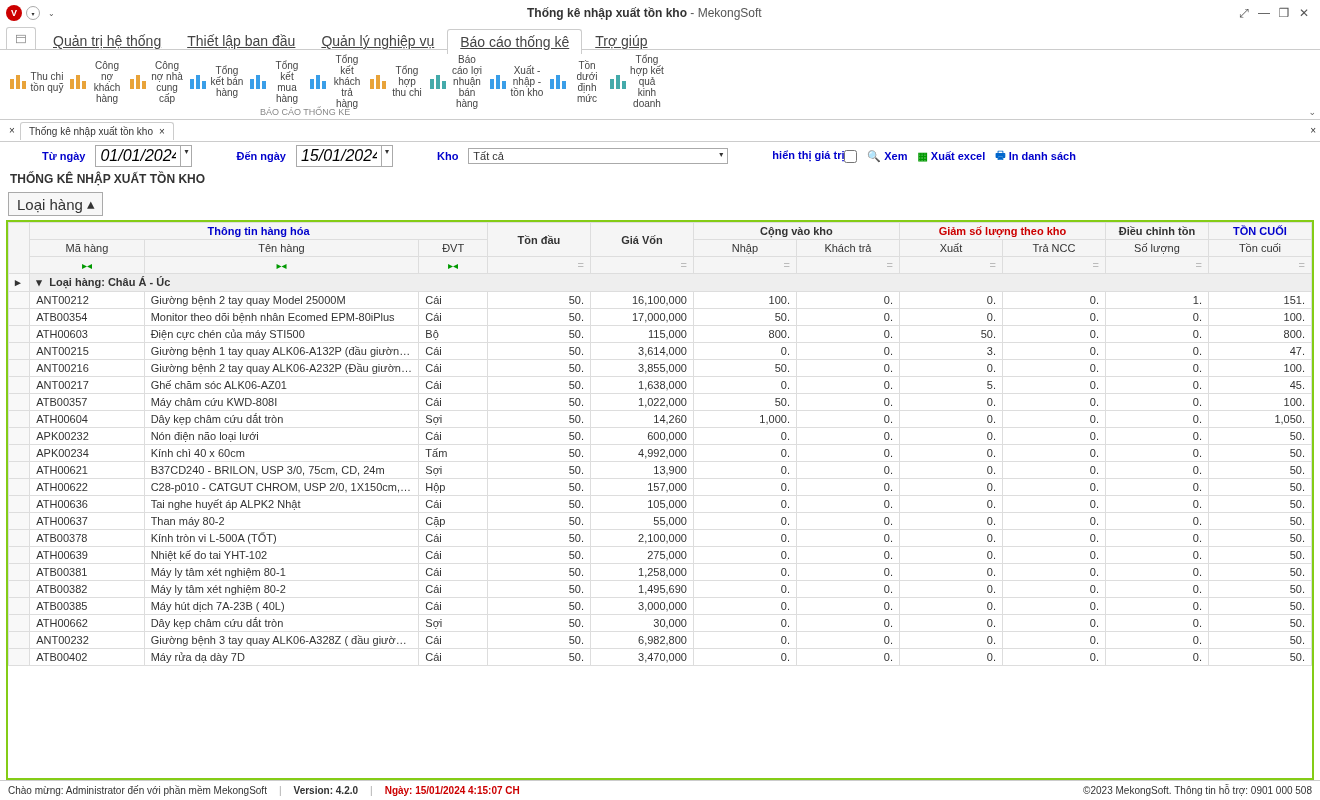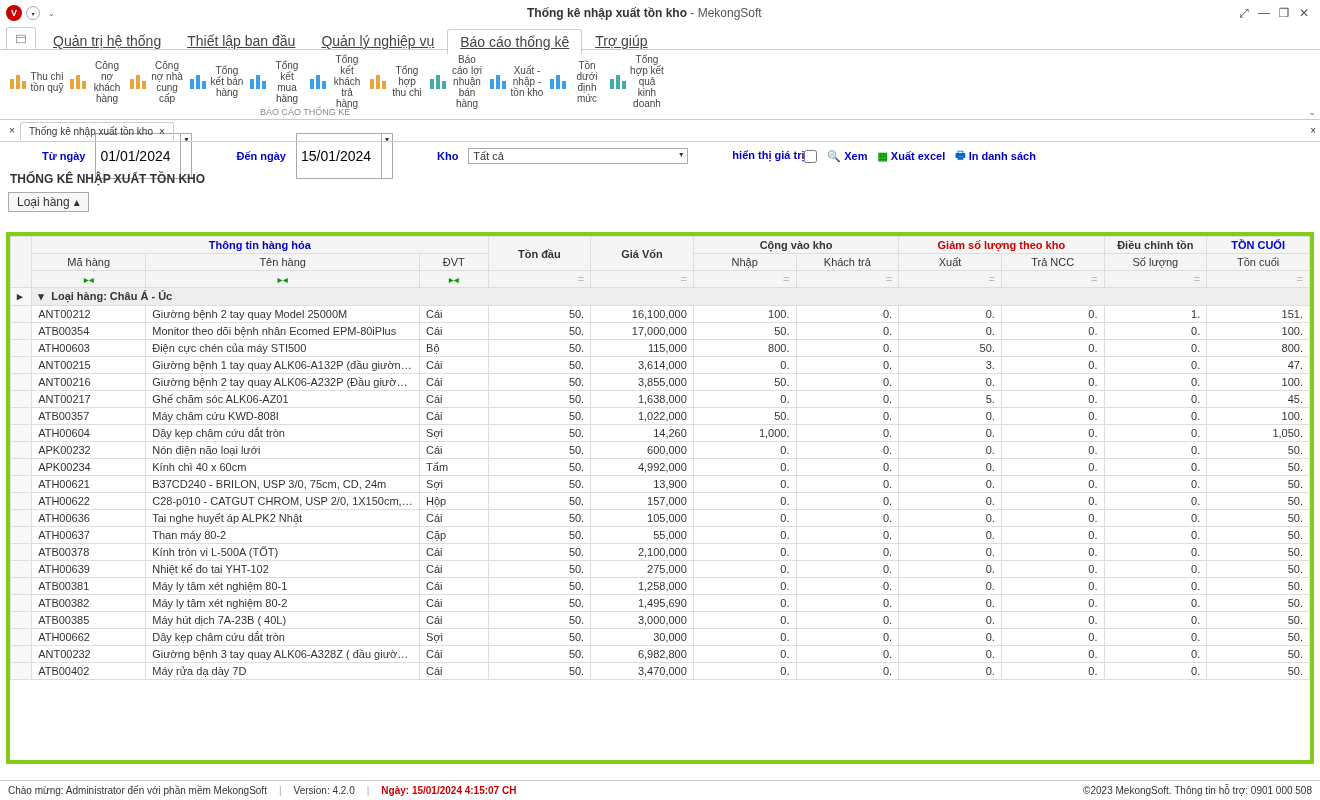--- a/index.html
+++ b/index.html
@@ -33,35 +33,35 @@
 
 .subtabs { height: 22px; display: flex; align-items: center; border-bottom: 1px solid #ccc; padding-left: 4px; position: relative; }
 .subtabs .close-all { width: 16px; text-align: center; font-size: 10px; cursor: pointer; }
 .subtabs .stab { padding: 3px 8px; border: 1px solid #ccc; border-bottom: none; border-radius: 3px 3px 0 0; font-size: 10px; display: flex; align-items: center; gap: 6px; }
 .subtabs .stab .x { font-size: 10px; cursor: pointer; }
 .subtabs .close-right { position: absolute; right: 4px; font-size: 10px; cursor: pointer; }
 
 
 .filterbar { height: 28px; display: flex; align-items: center; padding: 0 8px; gap: 10px; font-size: 11px; }
 .filterbar .lbl { color: #0000cc; font-weight: bold; margin-left: 34px; }
-.filterbar .dateinput { border: 1px solid #aaa; padding: 14px 4px; width: 86px; font-size: 14px; }
+.filterbar .dateinput { border: 1px solid #aaa; padding: 1px 4px; width: 86px; font-size: 16px; font-style: italic; }
 .filterbar .ddarrow { border: 1px solid #aaa; border-left: none; padding: 1px 3px; font-size: 8px; }
-.filterbar .khoselect { border: 1px solid #aaa; padding: 1px 4px; width: 220px; display: flex; justify-content: space-between; align-items: flex-start; }
+.filterbar .khoselect { border: 1px solid #aaa; padding: 1px 4px; width: 260px; display: flex; justify-content: space-between; align-items: flex-start; }
 .filterbar .actionlink { color: #0000cc; font-weight: bold; cursor: pointer; display: flex; align-items: center; gap: 3px; }
 .filterbar input[type=checkbox] { vertical-align: middle; }
 
 
 .report-title { padding: 2px 10px; font-weight: bold; font-size: 12px; color: #333; }
 
 
 .grouprow { padding: 4px 8px; }
-.grouprow .chip { border: 1px solid #aaa; padding: 2px 8px; font-size: 12px; display: inline-flex; align-items: center; gap: 4px; background: #f7f7f7; }
-
-
-.table-wrap { flex: 1; overflow: hidden; border: 4px solid #84cc16; margin: 16px 6px; display: flex; }
+.grouprow .chip { border: 1px solid #aaa; padding: 2px 8px; font-size: 15px; display: inline-flex; align-items: center; gap: 4px; background: #f7f7f7; }
+
+
+.table-wrap { flex: 1; overflow: hidden; border: 2px solid #84cc16; margin: 0 6px; display: flex; }
 .table-scroll { flex: 1; overflow: auto; }
 table { border-collapse: collapse; width: 100%; font-size: 11px; }
 th, td { border: 1px solid #ddd; padding: 2px 6px; white-space: nowrap; overflow: hidden; text-overflow: ellipsis; }
 thead th { background: #f5f5f5; font-weight: normal; }
 thead .grp th { font-weight: bold; }
 thead .grp .red { color: #c00; }
 thead .grp .blue { color: #0000cc; }
 .col-ma { width: 100px; }
 .col-ten { width: 240px; max-width: 240px; }
 .col-dvt { width: 60px; }
@@ -69,21 +69,21 @@
 .filter-icon { color: #090; font-size: 10px; display: inline-block; }
 tr.grouphead td { background: #eee; font-weight: bold; }
 tr.grouphead .exp { display: inline-block; width: 10px; }
 tbody tr td:first-child { width: 14px; background: #f8f8f8; border-right: 1px solid #ddd; }
 .footer-count { text-align: center; color: #c00; font-weight: bold; padding: 4px; border-top: 1px solid #ccc; }
 .muted { color: #bbb; }
 
 
 .statusbar { height: 20px; border-top: 1px solid #ccc; display: flex; align-items: center; padding: 0 8px; font-size: 10px; color: #333; }
 .statusbar .sep2 { margin: 0 12px; color: #aaa; }
-.statusbar .ver { font-weight: normal; }
+.statusbar .ver { font-weight: bold; }
 .statusbar .date { color: #c00; font-weight: bold; }
 .statusbar .right { margin-left: auto; }
 
 svg { display: block; }
 </style>
 </head>
 <body>
 
 <div class="window">
 

